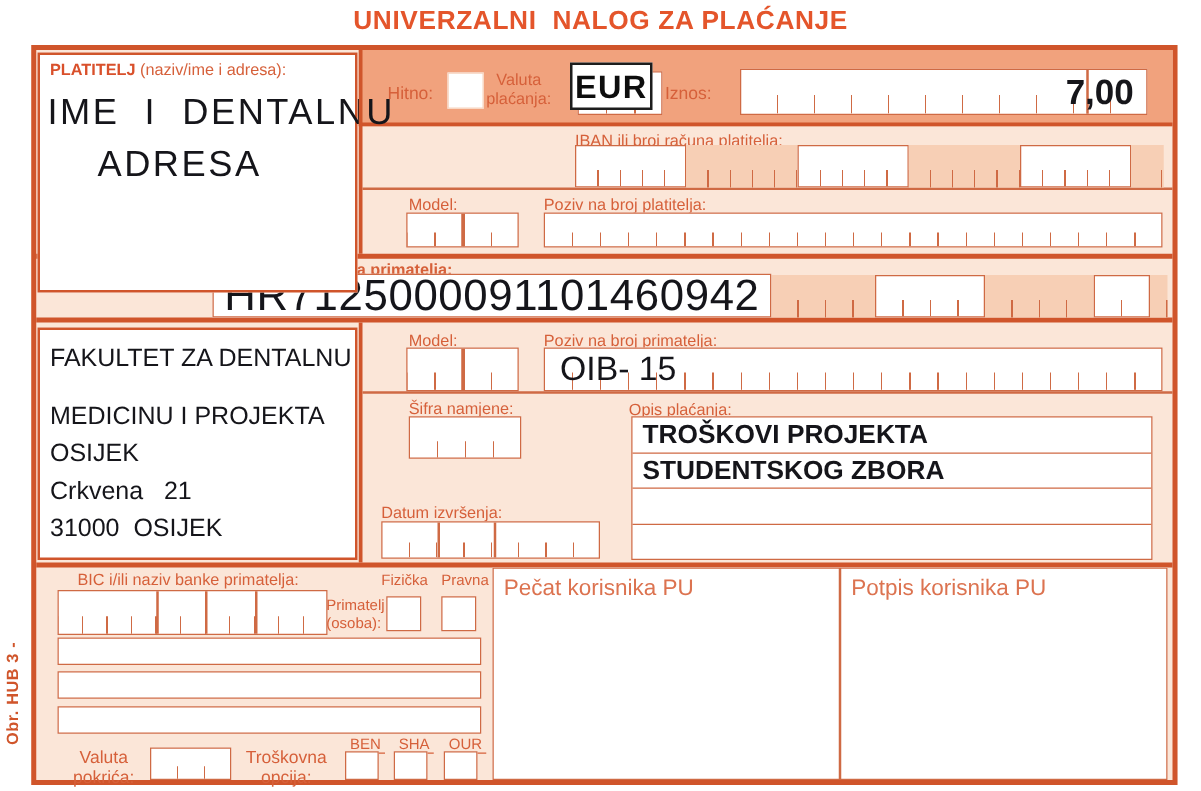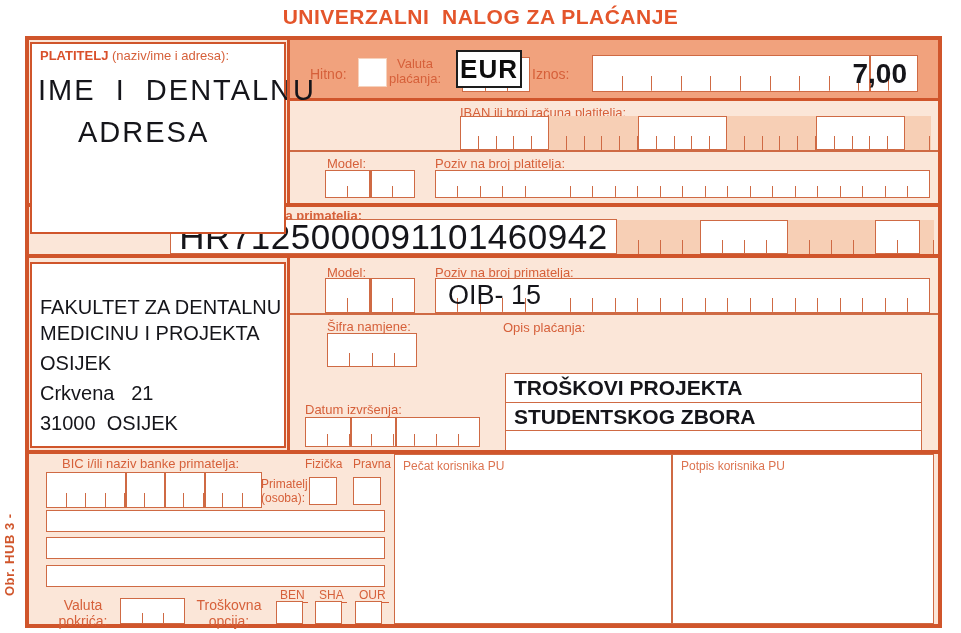--- a/index.html
+++ b/index.html
@@ -34,28 +34,28 @@
   .chk{position:absolute;background:#fff;border:1.5px solid var(--combline);}
   .chk.noborder{border:1px solid #f6d2bd;}
   .whitebox{position:absolute;background:#fff;border:2px solid var(--accent);}
   .linebox{position:absolute;background:#fff;border:1px solid var(--combline);}
   .val{color:var(--value);white-space:pre;}
   .inval{position:absolute;color:var(--value);white-space:pre;}
   .eurbox{position:absolute;background:#fff;border:2px solid #1d1d1d;display:flex;
           align-items:center;justify-content:center;font-size:26px;font-weight:bold;
           color:#0d0d0d;letter-spacing:1px;}
   .descbox{position:absolute;background:#fff;border:1px solid var(--combline);
-           display:flex;flex-direction:column;margin-top:40px;}
+           display:flex;flex-direction:column;}
   .descrow{flex:1;border-bottom:1px solid var(--combline);font-weight:bold;font-size:21px;
            color:var(--value);padding:2px 0 0 8px;white-space:pre;overflow:hidden;}
   .descrow:last-child{border-bottom:none;}
   .optlbl{position:absolute;color:var(--label);font-size:12px;border-bottom:1px solid var(--label);
           padding:0 3px;}
   .stampbox{position:absolute;background:#fff;border:1.5px solid var(--combline);}
-  .stampbox .lbl{left:8px;top:5px;font-size:12px;color:#dc7350;}
+  .stampbox .lbl{left:8px;top:5px;font-size:18px;color:#dc7350;}
   .formcode{position:absolute;left:2px;top:448px;height:148px;writing-mode:vertical-rl;
             transform:rotate(180deg);font-size:13px;font-weight:bold;color:var(--accent);
             letter-spacing:.5px;}
 </style>
 </head>
 <body>
 
 <div class="page">
 
   <div class="title">UNIVERZALNI  NALOG ZA PLAĆANJE</div>
@@ -107,21 +107,21 @@
 
     <div class="whitebox" style="left:1px;top:2px;width:256px;height:192px;">
       <div class="lbl" style="left:8px;top:5px;">
         <span class="b">PLATITELJ</span><span> (naziv/ime i adresa):</span>
       </div>
       <div class="val" style="position:absolute;left:6px;top:30px;font-size:29px;letter-spacing:2px;">IME  I  DENTALNU</div>
       <div class="val" style="position:absolute;left:46px;top:72px;font-size:29px;letter-spacing:2px;">ADRESA</div>
     </div>
 
     <div class="whitebox" style="left:1px;top:222px;width:256px;height:186px;">
-      <div class="val" style="position:absolute;left:8px;top:32px;font-size:20px;">FAKULTET ZA DENTALNU</div>
+      <div class="val" style="position:absolute;left:8px;top:12px;font-size:20px;">FAKULTET ZA DENTALNU</div>
       <div class="val" style="position:absolute;left:8px;top:58px;font-size:20px;">MEDICINU I PROJEKTA</div>
       <div class="val" style="position:absolute;left:8px;top:88px;font-size:20px;">OSIJEK</div>
       <div class="val" style="position:absolute;left:8px;top:118px;font-size:20px;">Crkvena   21</div>
       <div class="val" style="position:absolute;left:8px;top:148px;font-size:20px;">31000  OSIJEK</div>
     </div>
 
     <div class="hline" style="left:258px;top:0;width:3px;height:163px;"></div>
     <div class="hline" style="left:258px;top:218px;width:3px;height:192px;"></div>
 
     <div class="lbl" style="left:298px;top:226px;">Model:</div>

